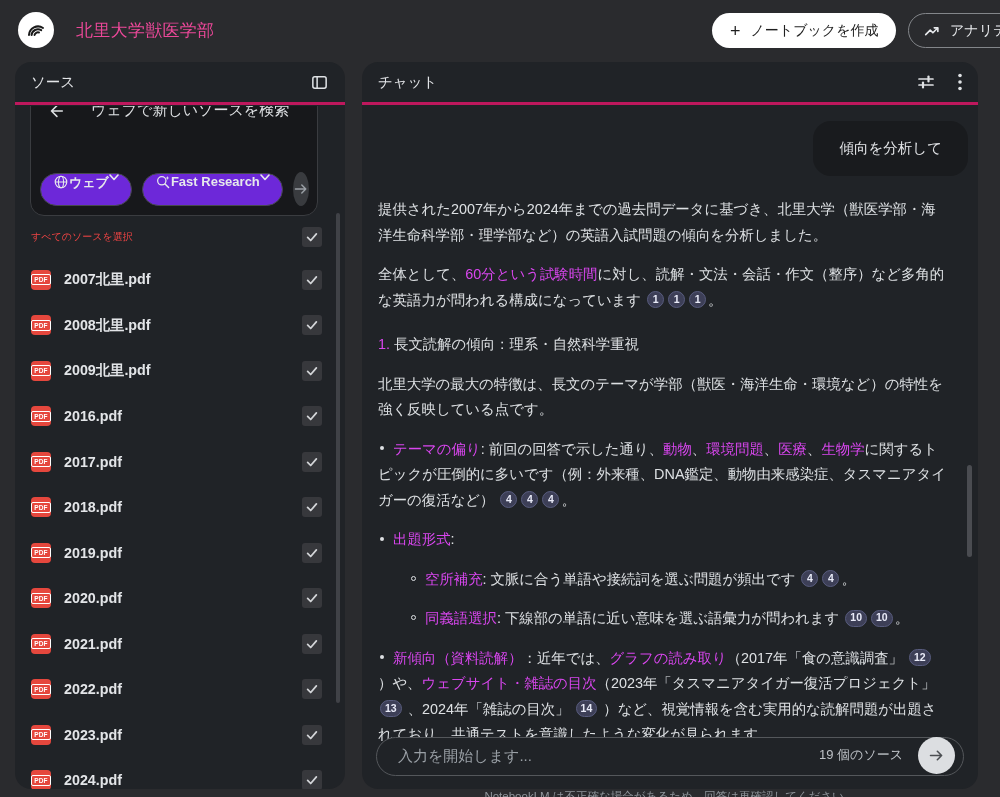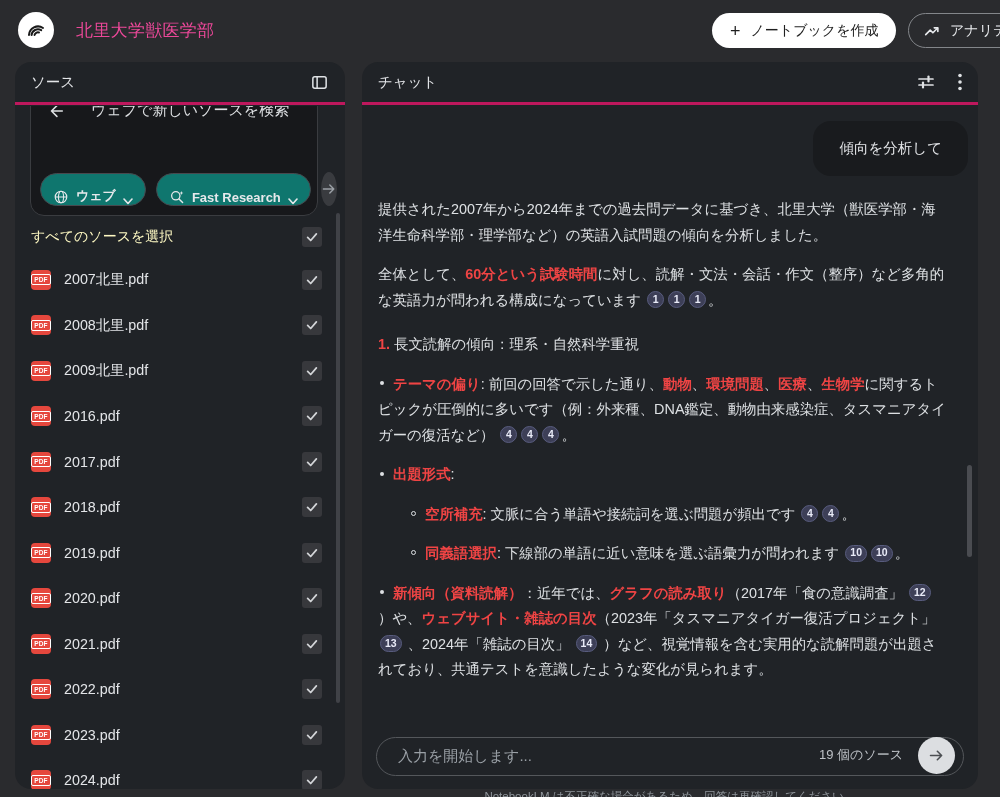--- a/index.html
+++ b/index.html
@@ -23,46 +23,46 @@
   .icon-btn { background:none; border:none; cursor:pointer; display:flex; align-items:center; padding:0; }
 
   .sources-panel { left:15px; width:330px; }
   .chat-panel { left:362px; width:616px; }
 
   
   .sources-body { position:absolute; top:44px; bottom:0; left:0; right:0; overflow:hidden; }
   .search-card { position:absolute; top:-28px; left:15px; width:288px; height:138px; background:#17181b; border:1px solid #3a3c40; border-radius:14px; }
   .clip-row { position:absolute; top:22px; left:16px; display:flex; align-items:center; gap:26px; color:#dfe1e4; font-size:15px; white-space:nowrap; }
   .pill-row { position:absolute; left:9px; right:9px; bottom:9px; display:flex; align-items:center; gap:10px; }
-  .pill { height:33px; border:1px solid #47494e; border-radius:17px; background:#0f766e; color:#e6e8eb; font-size:13px; display:flex; align-items:flex-end; gap:7px; padding:0 12px; cursor:pointer; font-family:inherit; white-space:nowrap; }
+  .pill { height:33px; border:1px solid #47494e; border-radius:17px; background:#6d28d9; color:#e6e8eb; font-size:13px; display:flex; align-items:flex-start; padding:0 12px; cursor:pointer; font-family:inherit; white-space:nowrap; }
   .pill .pill-label { font-weight:600; font-size:13px; }
   .go-btn { margin-left:auto; width:34px; height:34px; border-radius:50%; border:none; background:#393b3f; color:#9ba0a6; font-size:16px; cursor:pointer; display:flex; align-items:center; justify-content:center; }
 
   .select-all-row { position:absolute; top:121px; left:16px; right:23px; display:flex; align-items:center; }
-  .select-all-label { font-size:14px; color:#fef9c3; }
+  .select-all-label { font-size:10px; color:#ef4444; }
   .checkbox { margin-left:auto; width:20px; height:20px; border-radius:3px; background:#37383c; display:flex; align-items:center; justify-content:center; cursor:pointer; flex:none; }
 
   .source-list { position:absolute; top:151px; left:16px; right:23px; }
   .source-row { height:45.5px; display:flex; align-items:center; cursor:pointer; }
   .pdf-icon { width:20px; height:20px; border-radius:4px; background:#e5473d; color:#ffffff; font-size:6.5px; font-weight:700; display:flex; align-items:center; justify-content:center; letter-spacing:.2px; flex:none; }
   .pdf-icon span { border:1px solid #fff; border-radius:2px; padding:1px 2px; }
-  .source-name { margin-left:13px; font-size:14.3px; color:#e3e5e8; }
+  .source-name { margin-left:13px; font-size:14.3px; color:#e3e5e8;font-weight:bold; }
 
   .scroll-thumb { position:absolute; background:#404247; border-radius:2px; }
   .sources-thumb { right:5px; top:107px; width:4px; height:490px; }
   .chat-thumb { right:6px; top:403px; width:5px; height:92px; background:#4a4c51; border-radius:3px; }
 
   
   .chat-body { position:absolute; top:44px; bottom:0; left:0; right:0; overflow:hidden; padding:0 16px; }
   .user-bubble { margin:15px -6px 0 auto; width:fit-content; max-width:420px; background:#191b1e; color:#e5e7ea; border-radius:18px; padding:18px 26px; font-size:14.5px; }
   .messages { margin-top:21px; font-size:14.4px; line-height:25.5px; color:#dde0e3; padding-right:12px; }
   .messages .blk { margin:0 0 14px 0; }
   .messages .blk.h { margin:19px 0 14px 0; }
   .messages .blk.li2 { margin-left:31px; }
-  .messages .b { font-weight:700; color:#ef4444; }
+  .messages .b { font-weight:400; color:#d946ef; }
   .dot { display:inline-block; width:4px; height:4px; border-radius:50%; background:#dde0e3; vertical-align:middle; margin:0 9px 3px 2px; }
   .ring { display:inline-block; width:5px; height:5px; border-radius:50%; border:1.5px solid #dde0e3; vertical-align:middle; margin:0 9px 3px 2px; }
   .cite { display:inline-flex; align-items:center; justify-content:center; height:17px; min-width:17px; padding:0 4px; border-radius:9px; background:#3d3f57; border:1px solid #585c7e; color:#e9ebf8; font-size:10.5px; font-weight:700; margin:0 2px; vertical-align:middle; position:relative; top:-1px; cursor:pointer; }
 
   .input-bar { position:absolute; left:14px; right:14px; bottom:13px; height:39px; border:1px solid #54575b; border-radius:26px; background:#202327; display:flex; align-items:center; padding:0 8px 3px 21px; }
   .chat-input { flex:1; background:transparent; border:none; outline:none; color:#e3e5e8; font-size:15px; font-family:inherit; }
   .chat-input::placeholder { color:#9aa0a6; }
   .source-count { font-size:13px; color:#bdc1c6; margin-right:15px; white-space:nowrap; }
   .send-btn { width:37px; height:37px; border-radius:50%; border:none; background:#dcdee1; color:#4b4e52; font-size:16px; cursor:pointer; display:flex; align-items:center; justify-content:center; flex:none; }
 
@@ -329,20 +329,21 @@
         </button>
       </div>
     </div>
 
     <div class="chat-body">
       <div class="user-bubble">傾向を分析して</div>
       <div class="messages" id="messages">
           <div class="blk p"><span>提供された2007年から2024年までの過去問データに基づき、北里大学（獣医学部・海洋生命科学部・理学部など）の英語入試問題の傾向を分析しました。</span></div>
           <div class="blk p"><span>全体として、</span><span class="b">60分という試験時間</span><span>に対し、読解・文法・会話・作文（整序）など多角的な英語力が問われる構成になっています </span><span class="cite">1</span><span class="cite">1</span><span class="cite">1</span><span>。</span></div>
           <div class="blk h"><span class="b">1. </span><span>長文読解の傾向：理系・自然科学重視</span></div>
+          <div class="blk p"><span>北里大学の最大の特徴は、長文のテーマが学部（獣医・海洋生命・環境など）の特性を強く反映している点です。</span></div>
           <div class="blk li"><span class="dot"></span><span class="b">テーマの偏り</span><span>: 前回の回答で示した通り、</span><span class="b">動物</span><span>、</span><span class="b">環境問題</span><span>、</span><span class="b">医療</span><span>、</span><span class="b">生物学</span><span>に関するトピックが圧倒的に多いです（例：外来種、DNA鑑定、動物由来感染症、タスマニアタイガーの復活など） </span><span class="cite">4</span><span class="cite">4</span><span class="cite">4</span><span>。</span></div>
           <div class="blk li"><span class="dot"></span><span class="b">出題形式</span><span>:</span></div>
           <div class="blk li2"><span class="ring"></span><span class="b">空所補充</span><span>: 文脈に合う単語や接続詞を選ぶ問題が頻出です </span><span class="cite">4</span><span class="cite">4</span><span>。</span></div>
           <div class="blk li2"><span class="ring"></span><span class="b">同義語選択</span><span>: 下線部の単語に近い意味を選ぶ語彙力が問われます </span><span class="cite">10</span><span class="cite">10</span><span>。</span></div>
           <div class="blk li"><span class="dot"></span><span class="b">新傾向（資料読解）</span><span>：近年では、</span><span class="b">グラフの読み取り</span><span>（2017年「食の意識調査」 </span><span class="cite">12</span><span> ）や、</span><span class="b">ウェブサイト・雑誌の目次</span><span>（2023年「タスマニアタイガー復活プロジェクト」 </span><span class="cite">13</span><span> 、2024年「雑誌の目次」 </span><span class="cite">14</span><span> ）など、視覚情報を含む実用的な読解問題が出題されており、共通テストを意識したような変化が見られます。</span></div>
         </div>
     </div>
 
     <div class="input-bar">
       <input class="chat-input" placeholder="入力を開始します..." style="">

